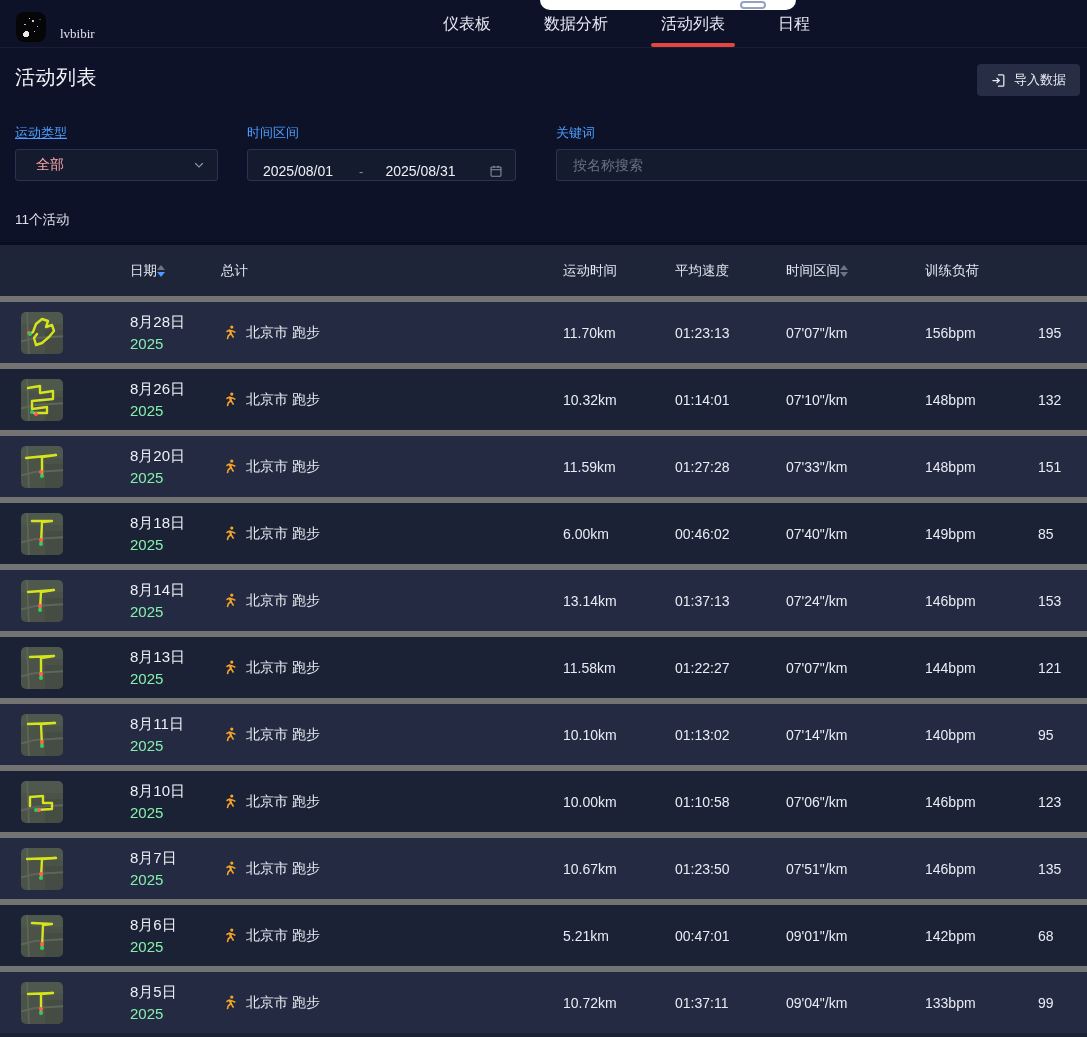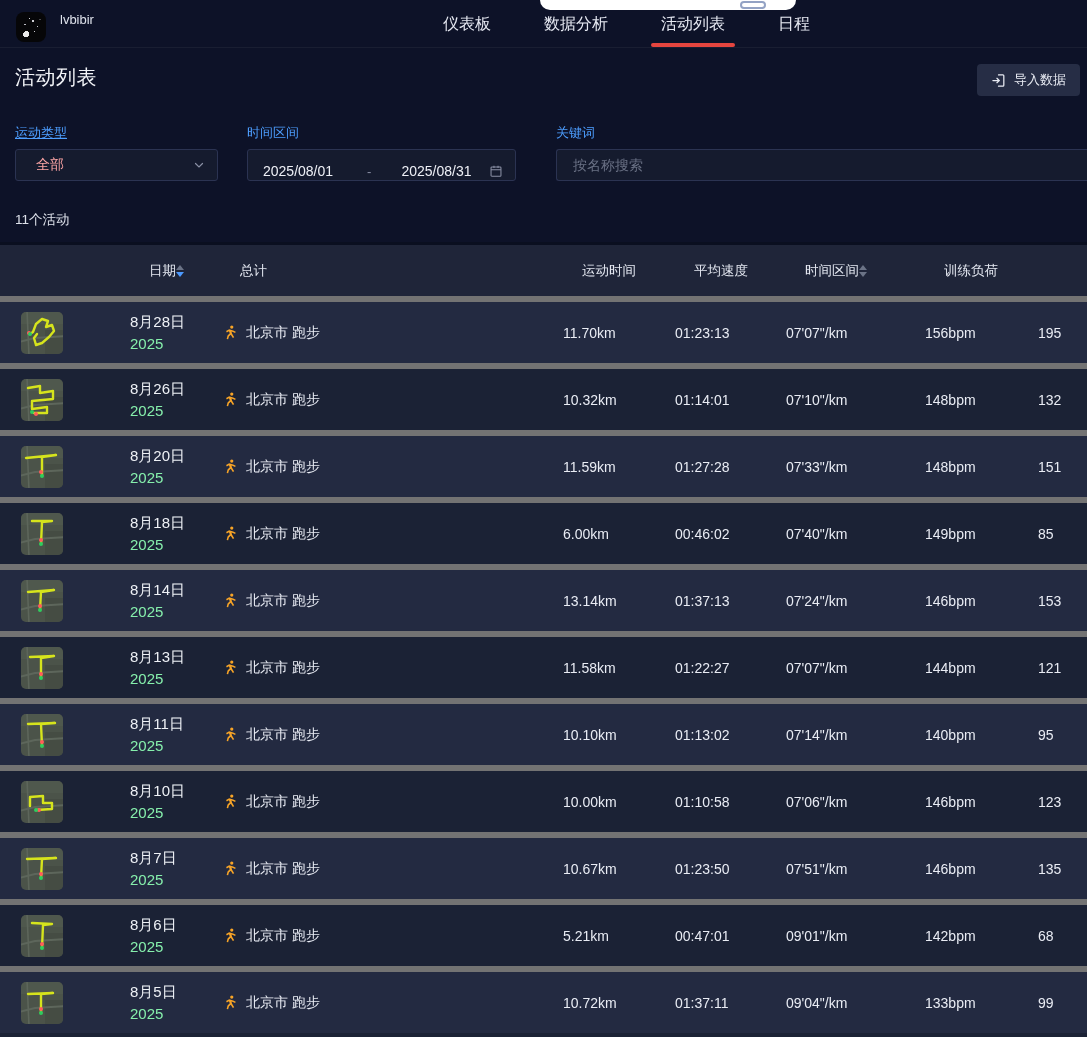--- a/index.html
+++ b/index.html
@@ -5,21 +5,21 @@
   * { margin:0; padding:0; box-sizing:border-box; }
   html,body { width:1087px; height:1037px; overflow:hidden; }
   body {
     background:#0d1228;
     font-family:"Liberation Sans", sans-serif;
     color:#e9ecf4;
     position:relative;
   }
 
   
-  .topbar { height:48px; display:flex; align-items:flex-start; padding:12px 16px; position:relative; border-bottom:1px solid rgba(255,255,255,0.05); }
+  .topbar { height:48px; display:flex; align-items:flex-end; padding:5px 16px; position:relative; border-bottom:1px solid rgba(255,255,255,0.05);font-family:Liberation Serif, serif; }
   .logo {
     width:30px; height:30px; border-radius:8px; background:#060608; flex:0 0 auto;
     background-image:
       radial-gradient(circle 5px at 34% 74%, #e9e9ea 60%, transparent 62%),
       radial-gradient(circle 2px at 58% 30%, #cfcfd4 55%, transparent 60%),
       radial-gradient(circle 1.4px at 72% 48%, #bdbdc4 55%, transparent 60%),
       radial-gradient(circle 1.2px at 45% 22%, #d7d7dc 55%, transparent 60%),
       radial-gradient(circle 1.1px at 63% 64%, #c9c9cf 55%, transparent 60%),
       radial-gradient(circle 1px at 30% 42%, #b9b9c0 55%, transparent 60%),
       radial-gradient(circle 1px at 80% 26%, #d2d2d8 55%, transparent 60%);
@@ -44,38 +44,38 @@
     display:flex; align-items:center; gap:8px; cursor:pointer; font-family:inherit;
   }
 
   
   .filter-label { position:absolute; top:124px; font-size:13px; color:#4d9eff; }
   .lbl-sport { left:15px;text-decoration:underline; } .lbl-time { left:247px; } .lbl-kw { left:556px; }
 
   .control { position:absolute; top:149px; height:32px; background:#151b2e; border:1px solid #2b3352; border-radius:3px; display:flex; align-items:center; }
   .select { left:15px; width:203px; padding:0 12px 0 20px; justify-content:space-between; cursor:pointer; }
   .select .val { font-size:14px; color:#fca5a5; }
-  .daterange { left:247px; width:269px; padding:12px 12px 0 15px; gap:8px; }
+  .daterange { left:247px; width:269px; padding:12px 12px 0 15px; gap:0; }
   .daterange .d { font-size:14px; color:#eef0f6; }
   .daterange .sep { color:#8a90a5; font-size:13px; margin:0 22px 0 26px; }
   .daterange .cal { margin-left:auto; display:flex; }
   .search { left:556px; right:0; border-radius:3px 0 0 3px; border-right:none; }
   .search input {
     width:100%; height:100%; background:transparent; border:none; outline:none;
     padding:0 16px; font-size:14px; color:#eef0f6; font-family:inherit;
   }
   .search input::placeholder { color:#697084; }
 
   .count { position:absolute; left:15px; top:211px; font-size:13.5px; color:#dde1ea; }
 
   
   .table { position:absolute; left:0; right:0; top:242px; bottom:0; background:#1b2235; border-top:3px solid #0a0f20; }
   .tr-grid { display:grid; grid-template-columns:130px 91px 342px 112px 111px 139px 113px 1fr; align-items:center; }
   .thead { height:51px; background:#1f2539; font-size:13.5px; color:#e3e7f0; }
-  .th { display:flex; align-items:center; white-space:nowrap;margin-left:19px; }
+  .th { display:flex; align-items:center; white-space:nowrap; }
   .th-name { padding-left:16px; }
   .row { height:67px; border-top:6px solid #737373; }
   .row:nth-child(odd) { background:#232a41; }
   .row:nth-child(even) { background:#1b2235; }
 
   .cell-thumb { padding-left:21px; }
   .thumb { width:42px; height:42px; border-radius:5px; overflow:hidden; display:block; }
   .cell-date .day { font-size:15px; color:#eef1f6; margin-bottom:3px; }
   .cell-date .year { font-size:15px; color:#86efac; }
   .cell-name { display:flex; align-items:center; gap:8px; font-size:14px; color:#e9ecf4; white-space:nowrap; }

